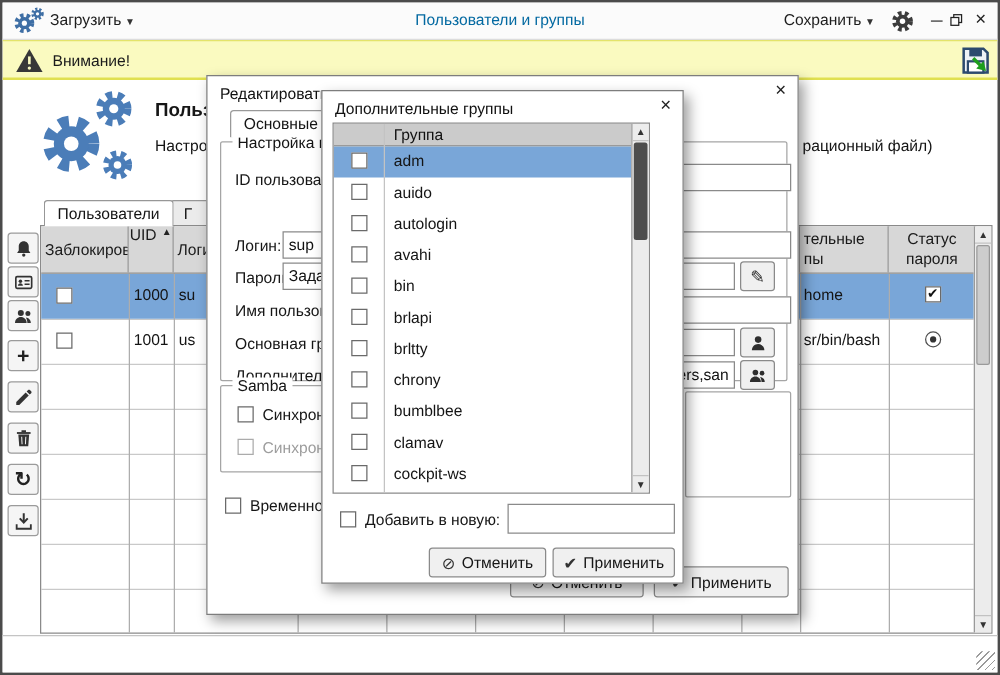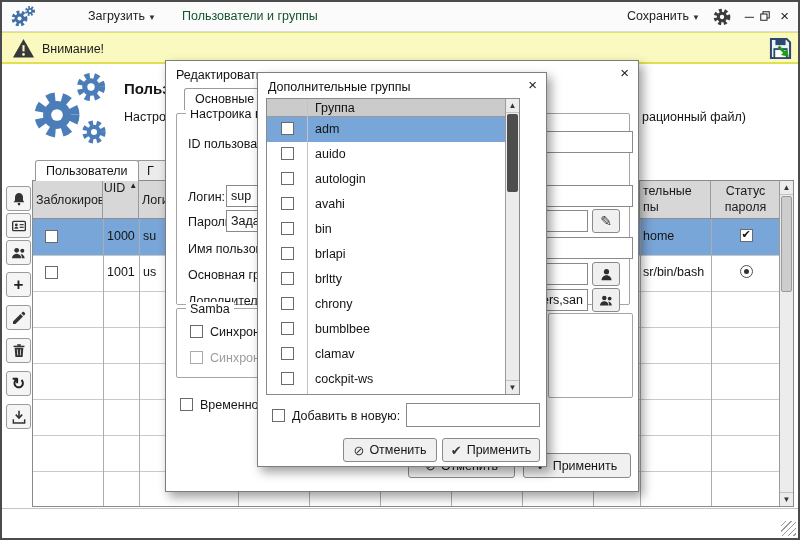--- a/index.html
+++ b/index.html
@@ -5,25 +5,25 @@
   * { box-sizing: border-box; margin: 0; padding: 0; }
   html,body { width:800px; height:540px; }
   body { font-family:"Liberation Sans", sans-serif; background:#9a9a9a; }
   .window { position:absolute; left:0; top:0; width:800px; height:540px;
             background:#fff; border:2px solid #4b4b4b; overflow:hidden;
             font-size:12.5px; color:#141414; }
 
   
   .titlebar { position:absolute; left:0; right:0; top:0; height:30px; background:#fbfbfb; border-bottom:1px solid #dcdcdc; }
   .appicon { position:absolute; left:8px; top:3px; width:26px; height:24px; }
-  .menu-btn { position:absolute; top:7px; cursor:default; color:#1d1d1d;margin-left:48px; }
+  .menu-btn { position:absolute; top:7px; cursor:default; color:#1d1d1d; }
   .menu-btn .dd { font-size:8px; color:#333; margin-left:3px; }
   .load-btn { left:38px; }
   .save-btn { right:98px; }
-  .win-title { position:absolute; left:180px; right:180px; top:7px; color:#14532d; }
+  .win-title { position:absolute; left:180px; right:180px; top:7px; text-align:center; color:#0369a1; }
   .gearbtn { position:absolute; right:66px; top:5px; width:20px; height:20px; color:#3c3c3c; }
   .winctl { position:absolute; top:7px; color:#222; text-align:center; }
   .ctl-min { right:44px; font-size:13px; }
   .ctl-max { right:27px; top:8px; }
   .ctl-close { right:9px; font-size:15px; top:5px; }
 
   
   .warnbar { position:absolute; left:0; right:0; top:30px; height:32px; background:#fafac0; border-top:1px solid #e3e36a; border-bottom:2px solid #e0e050; }
   .warn-ic { position:absolute; left:10px; top:4px; width:23px; height:23px; }
   .warn-text { position:absolute; left:40px; top:9px; color:#1b1b1b; }

